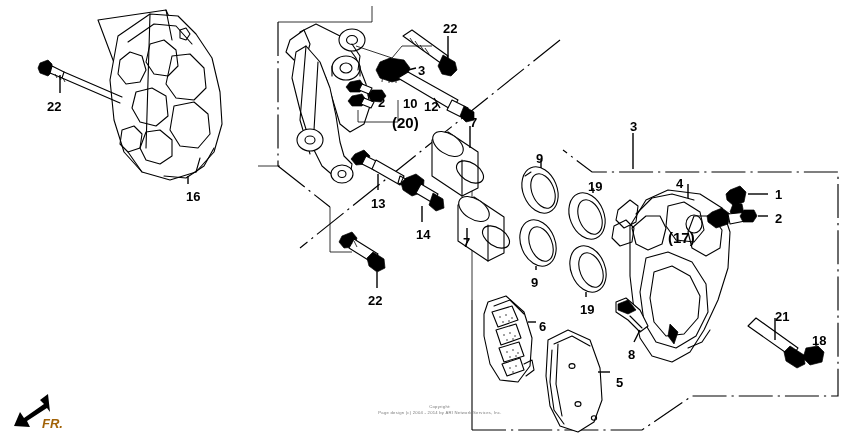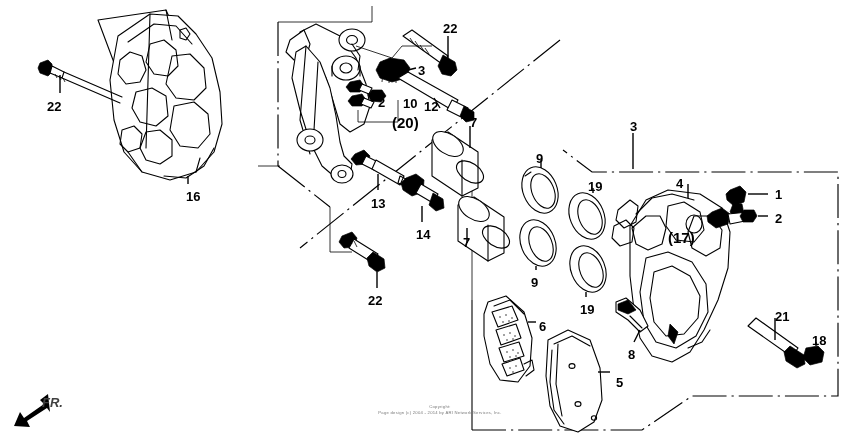--- a/index.html
+++ b/index.html
@@ -8,21 +8,21 @@
   #stage{position:relative;width:850px;height:445px;background:#fff;}
   #stage svg{position:absolute;left:0;top:0;}
   .lbl{position:absolute;font-weight:bold;color:#000;
        font-family:"Liberation Sans",sans-serif;
        white-space:nowrap;line-height:1;}
   .n{font-size:13px;}
   .n2{font-size:15px;}
   .copy{position:absolute;font-size:4.2px;color:#7a7a7a;
         font-family:"Liberation Sans",sans-serif;
         text-align:center;letter-spacing:.25px;line-height:1.45;}
-  .frtxt{position:absolute;font-size:13px;font-weight:bold;font-style:italic;color:#404040;}
+  .frtxt{position:absolute;font-size:13px;font-weight:bold;font-style:italic;color:#a16207;margin-top:21px;}
 </style>
 </head>
 <body>
 
 <div id="stage">
 
 <svg width="850" height="445" viewBox="0 0 850 445">
   <defs>
     <style>
       .s{fill:none;stroke:#000;stroke-width:1.1;stroke-linecap:round;stroke-linejoin:round;}

